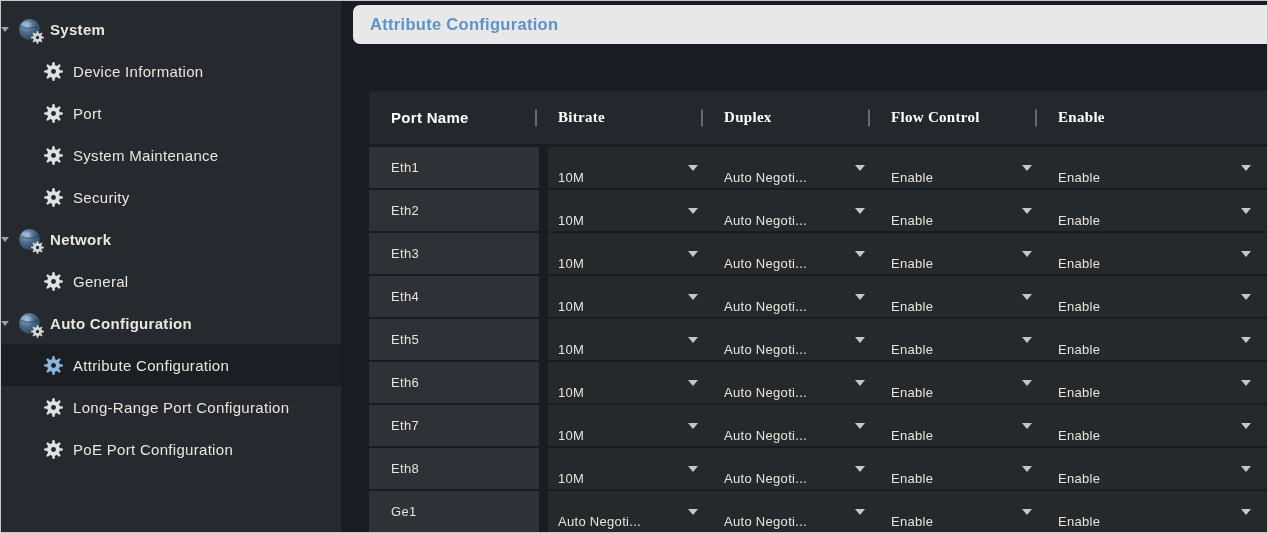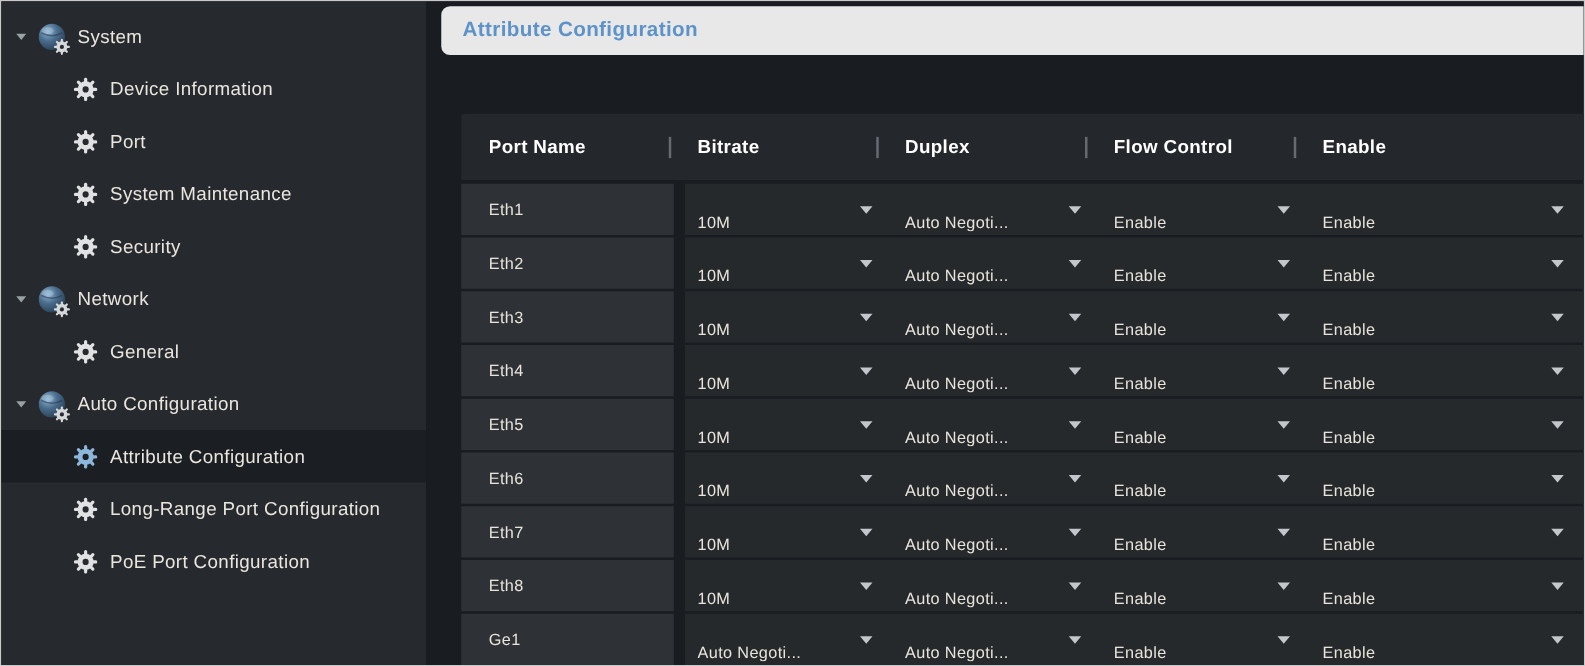--- a/index.html
+++ b/index.html
@@ -2,42 +2,42 @@
 <html><head>
 <meta charset="utf-8">
 <style>
   html,body{margin:0;padding:0;background:#0e1012;font-family:"Liberation Sans",sans-serif;}
   .page{position:relative;width:1268px;height:533px;box-sizing:border-box;border:1px solid #c9c9c9;
         background:#191c20;overflow:hidden;display:flex;}
   
   .sidebar{flex:0 0 340px;width:340px;background:#26292d;padding-top:7px;overflow:hidden;}
   .nav-row{height:42px;display:flex;align-items:center;color:#eae6de;font-size:15px;
            letter-spacing:.3px;cursor:pointer;white-space:nowrap;}
-  .nav-row.group{padding-left:12px;}
+  .nav-row.group{padding-left:0;font-weight:bold;}
   .tri{width:0;height:0;border-left:4.5px solid transparent;border-right:4.5px solid transparent;
        border-top:5.5px solid #99a0a6;margin-right:9px;flex:none;}
   .globe{position:relative;width:23px;height:23px;margin-right:9px;flex:none;color:#d6d8da;}
   .globe .sphere{position:absolute;left:0;top:0;}
   .globe .mini-gear{position:absolute;right:-3px;bottom:-3px;}
-  .nav-row.child{padding-left:58px;}
+  .nav-row.child{padding-left:43px;}
   .gear{display:flex;margin-right:10px;flex:none;color:#e0e1e3;}
   .nav-row.selected{background:#1b1e22;}
   .nav-row.selected .gear{color:#8cb6dc;}
   
   .main{flex:1;position:relative;background:#191c20;}
   .tabbar{position:absolute;top:4px;left:12px;right:0;height:39px;background:#e8e8e8;
           border-radius:7px 0 0 7px;display:flex;align-items:stretch;}
   .tab{display:flex;align-items:center;padding-left:17px;}
   .tab-label{color:#5e93c9;font-weight:bold;font-size:16.5px;letter-spacing:.3px;}
   
   .table{position:absolute;left:28px;top:90px;right:0;bottom:0;}
   .thead{position:relative;height:53px;margin-bottom:3px;background:#24272b;border-radius:3px 0 0 0;
          display:flex;align-items:center;color:#ffffff;font-weight:bold;font-size:15px;letter-spacing:.3px;}
   .hport{width:179px;padding-left:22px;box-sizing:border-box;flex:none;}
-  .hcol{position:relative;padding-left:10px;box-sizing:border-box;flex:none;}
+  .hcol{position:relative;padding-left:10px;box-sizing:border-box;flex:none;font-family:Liberation Serif, serif;}
   .hcol.c1{width:166px;}.hcol.c2{width:167px;}.hcol.c3{width:167px;}.hcol.c4{flex:1;}
   .pipe{position:absolute;left:-13px;top:50%;transform:translateY(-50%);
         width:1.5px;height:17px;background:#666b71;}
   .trow{display:flex;height:41px;margin-bottom:2px;font-size:13px;color:#e8e4db;letter-spacing:.3px;}
   .pcell{flex:none;width:170px;background:#2e3136;display:flex;align-items:center;
          padding-left:22px;box-sizing:border-box;}
   .rcells{flex:1;margin-left:9px;background:#26292c;display:flex;}
   .dcell{display:flex;align-items:center;justify-content:space-between;box-sizing:border-box;
          padding-left:10px;padding-right:16px;cursor:pointer;flex:none;}
   .dcell.c1{width:166px;}.dcell.c2{width:167px;}.dcell.c3{width:167px;}.dcell.c4{flex:1;}

